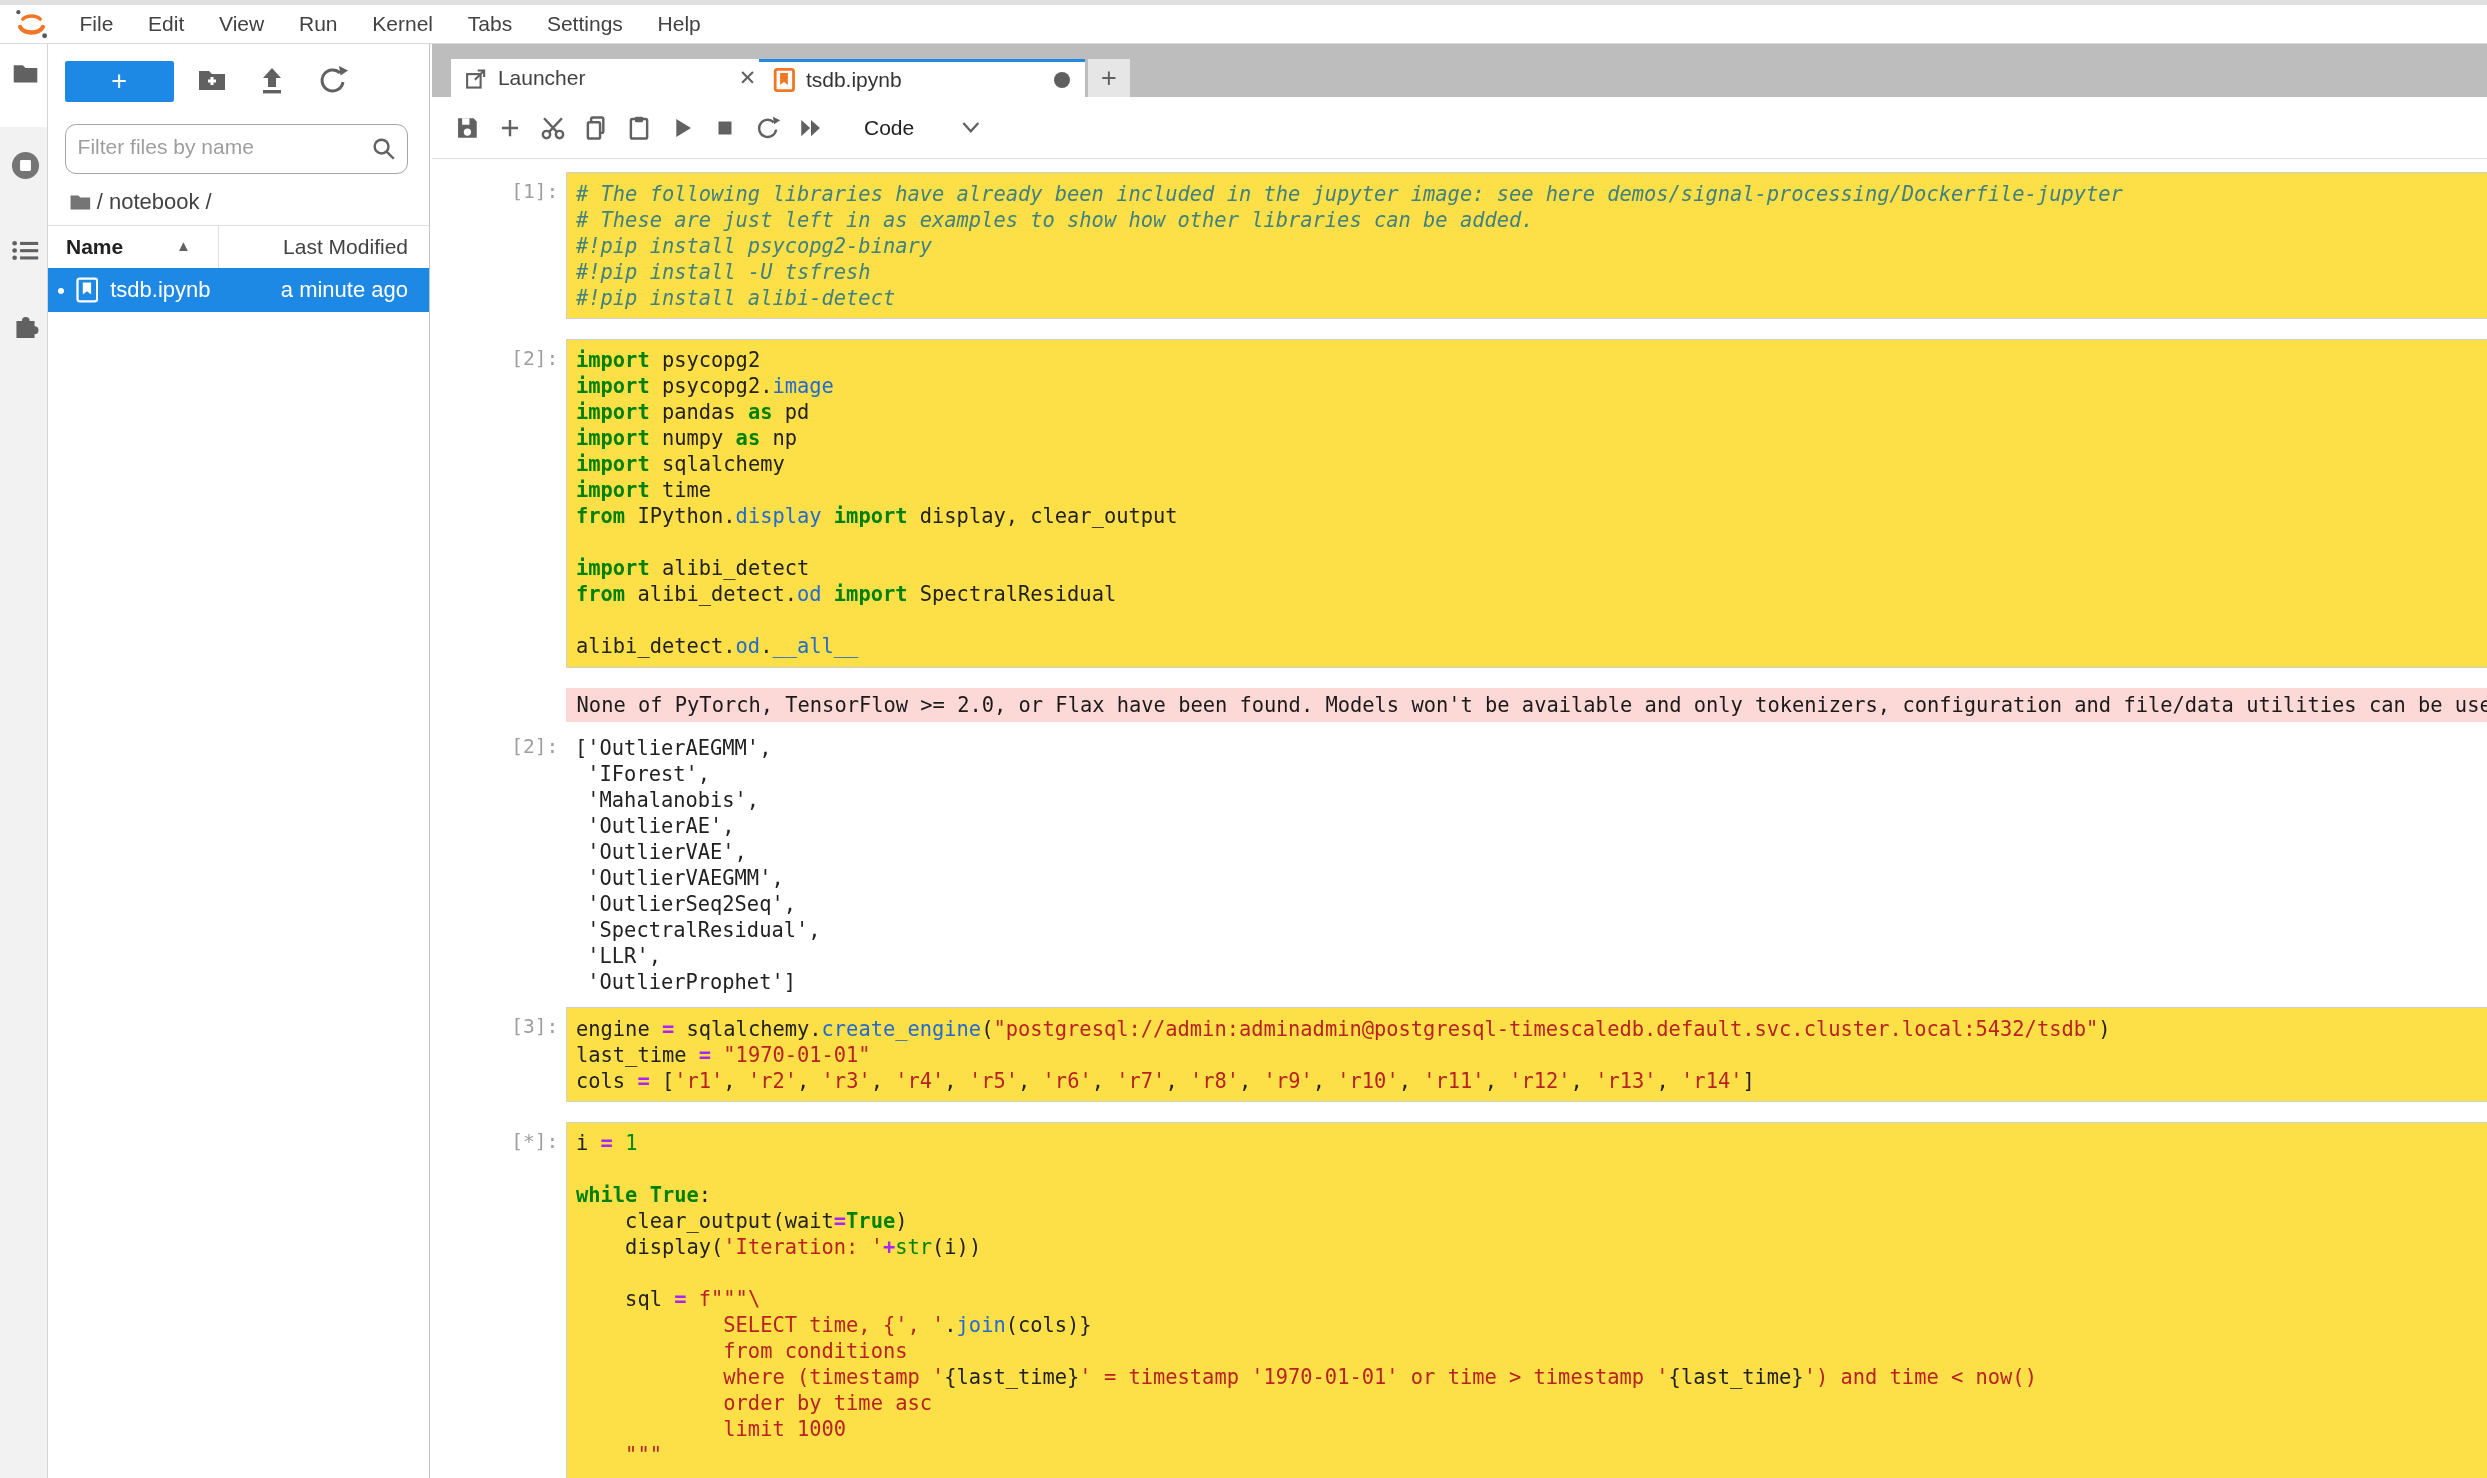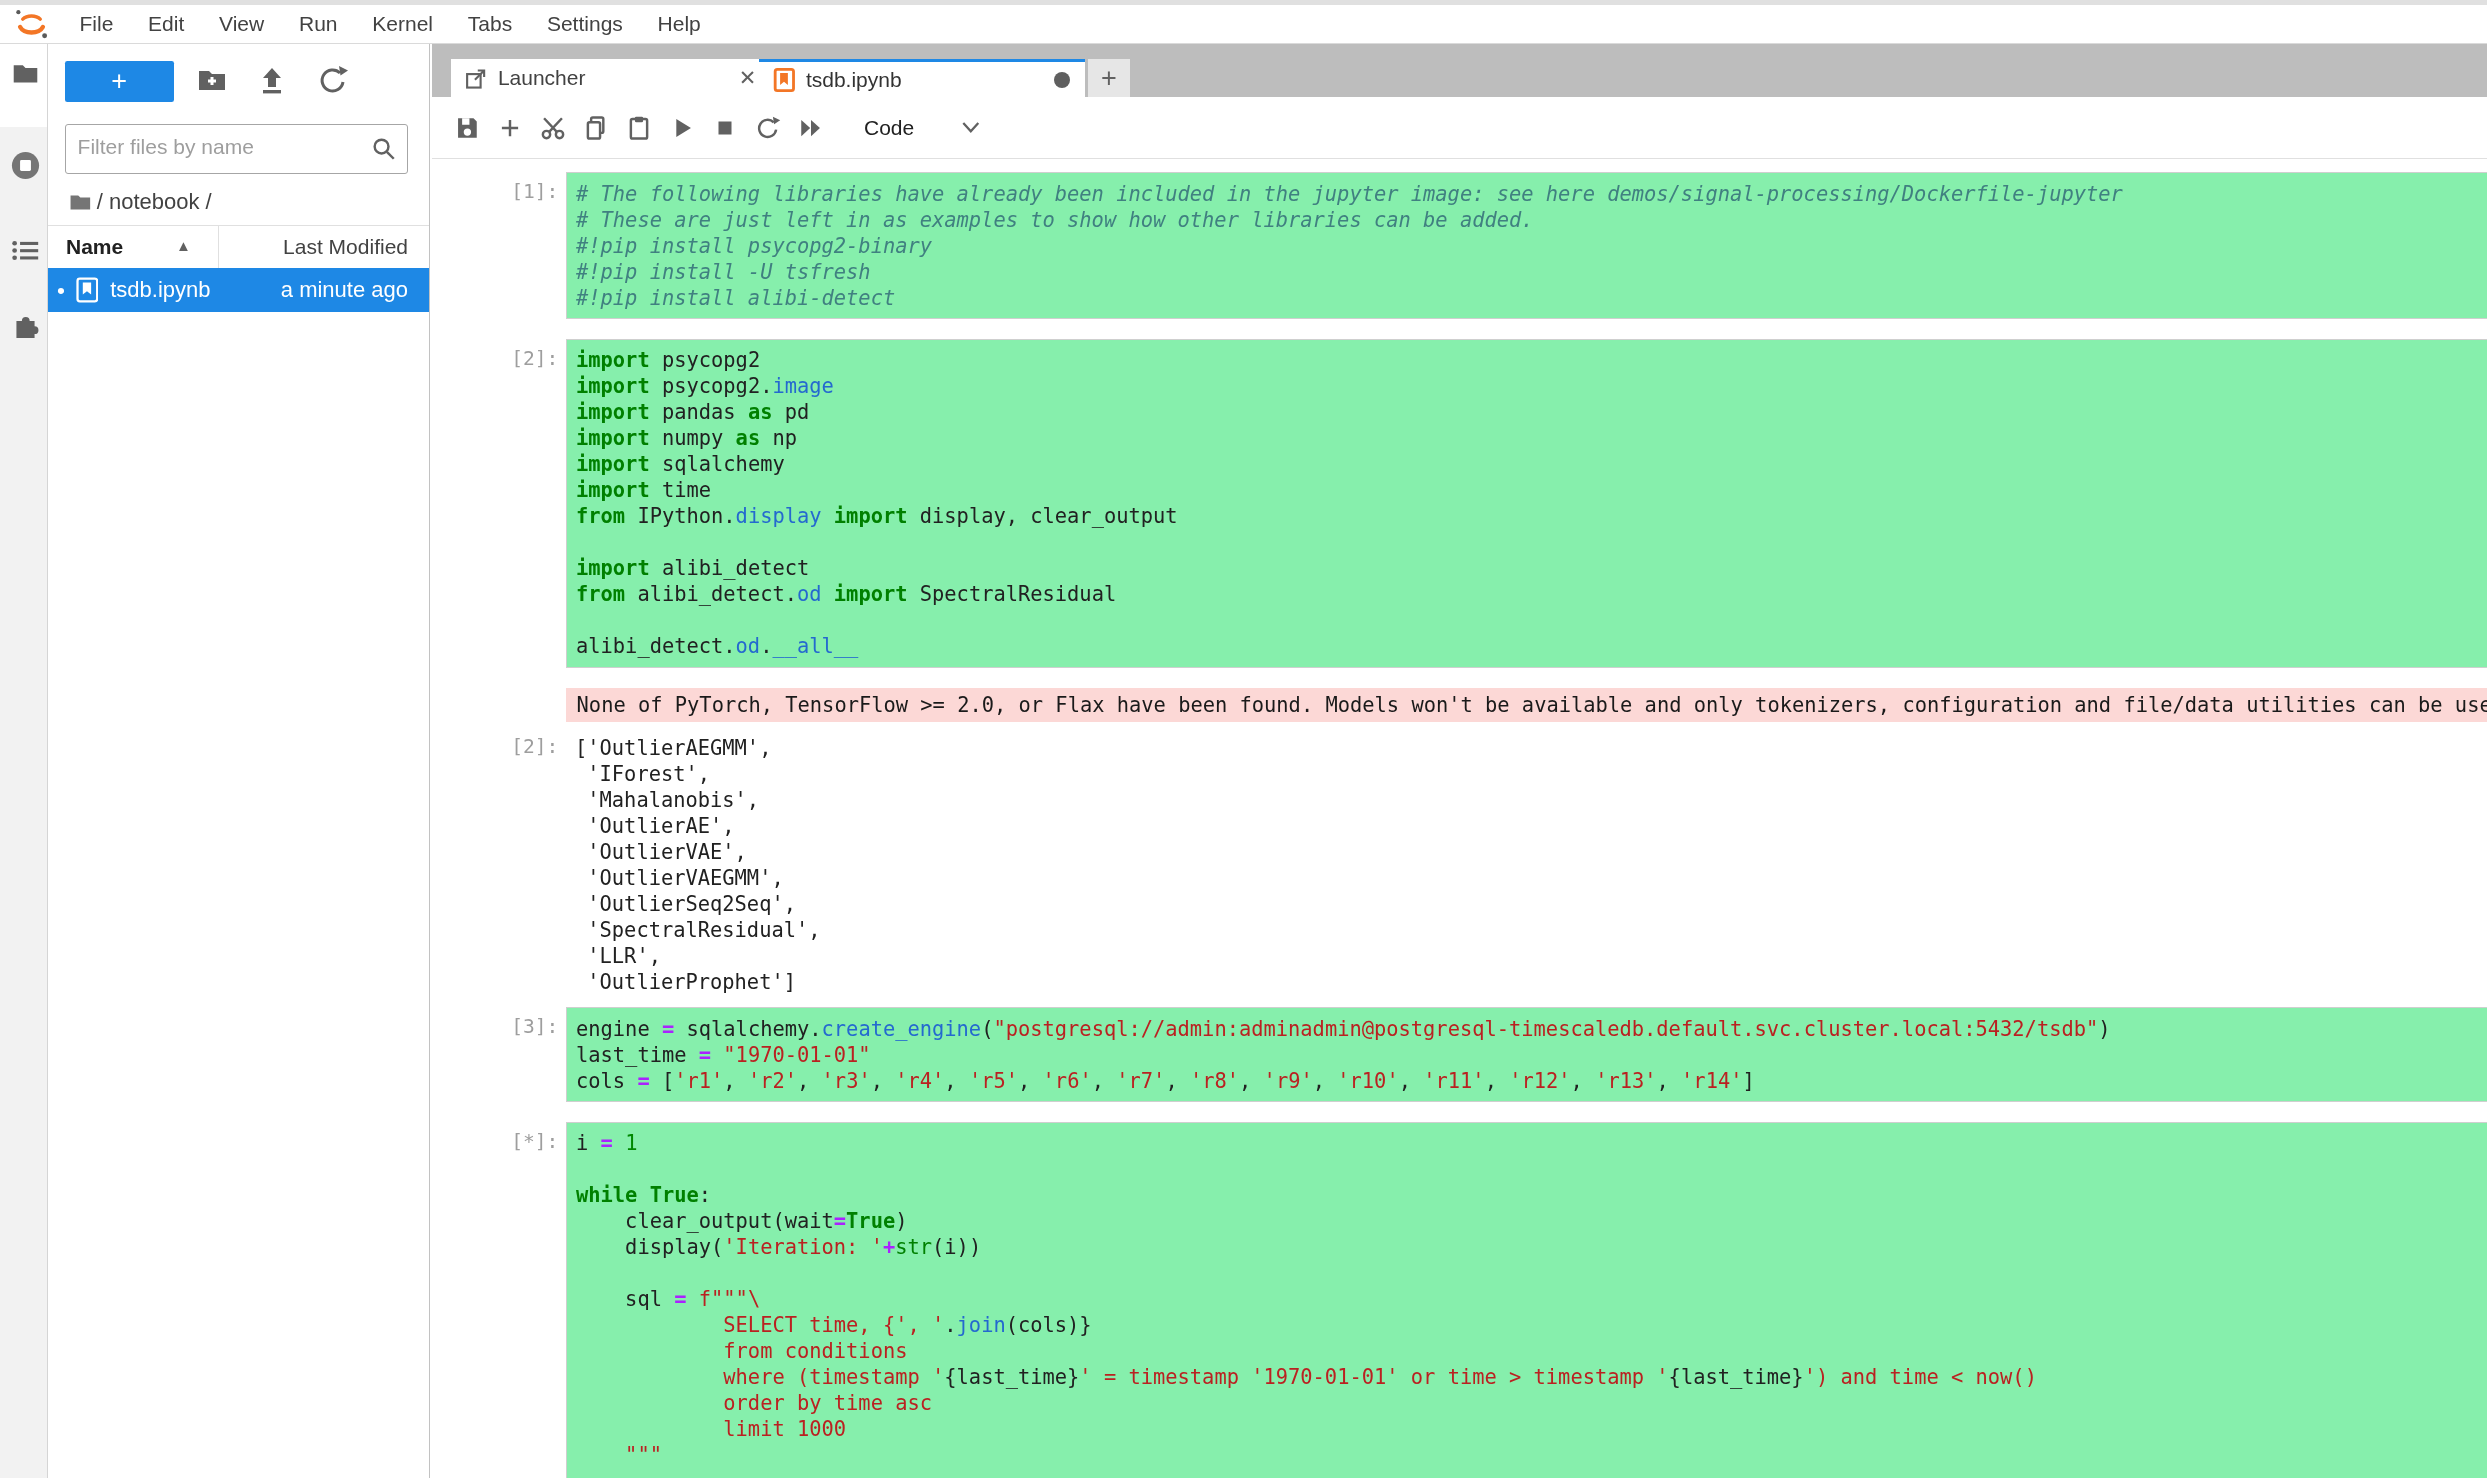--- a/index.html
+++ b/index.html
@@ -20,21 +20,21 @@
   .act-icon { position:absolute; left:10.6px; width:29px; height:29px; }
 
   
   .filebrowser { position:absolute; left:48px; top:44px; width:382px; bottom:0; background:#fff;
     border-right:1.5px solid #c2c2c2; }
   .new-launcher-btn { position:absolute; left:16.6px; top:16.6px; width:109px; height:41px;
     background:#1e88e5; border-radius:2.3px; color:#fff; font-size:27px; display:flex;
     align-items:center; justify-content:center; line-height:1; }
   .fb-tool { position:absolute; top:19.6px; width:32px; height:32px; }
   .filter-wrap { position:absolute; left:16.6px; top:80px; width:343px; height:50px; }
-  .filter-input { width:100%; height:100%; border:1.5px solid #a6a6a6; border-radius:3px;
+  .filter-input { width:100%; height:100%; border:1.5px solid #a6a6a6; border-radius:11px;
     font-size:21px; padding:0 45px 4px 12px; color:#424242; font-family:"Liberation Sans",sans-serif; }
   .filter-input::placeholder { color:#9e9e9e; }
   .filter-search { position:absolute; right:10.6px; top:12px; width:26px; height:26px; }
   .breadcrumb { position:absolute; left:21px; top:145px; display:flex; align-items:center; gap:5px;
     font-size:22px; color:#424242; }
   .fb-header { position:absolute; left:0; right:0; top:181px; height:54px; border-top:0.8px solid #e0e0e0;
     border-bottom:0.8px solid #e0e0e0; font-size:21px; color:#333; }
   .fb-header .col-name { position:absolute; left:18px; top:9px; font-weight:bold; color:#212121; }
   .fb-header .sort-icon { position:absolute; left:128px; top:10.6px; font-size:15px; color:#616161; }
   .fb-header .col-divider { position:absolute; left:170px; top:0; bottom:0; width:0.8px; background:#e0e0e0; }
@@ -67,21 +67,21 @@
   .cell-type { margin-left:24px; font-size:21px; color:#212121; }
   .tb-chevron { margin-left:47px; width:19.6px; height:15px; }
 
   
   .nb-scroll { position:absolute; top:116px; left:0; right:0; bottom:0; background:#fff;
     overflow:hidden; padding-top:12px; }
   .cell-row, .output-row, .stderr-row { display:flex; }
   .cell-row { margin-bottom:19.6px; }
   .prompt { flex:none; width:134px; text-align:right; padding:8.3px 7.6px 0 0;
     font-family:"DejaVu Sans Mono",monospace; font-size:19.6px; color:#9e9e9e; white-space:pre; }
-  .editor { flex:1; background:#86efac; border:0.8px solid #cfcfcf; border-right:none;
+  .editor { flex:1; background:#fde047; border:0.8px solid #cfcfcf; border-right:none;
     padding:7.6px 0 7.6px 9px; overflow:hidden; }
   .cm-line { height:26px; line-height:26px; font-family:"DejaVu Sans Mono",monospace;
     font-size:20.4px; white-space:pre; color:#212121; }
   .tok-kw  { color:#008000; font-weight:bold; }
   .tok-bi  { color:#008000; }
   .tok-com { color:#408080; font-style:italic; }
   .tok-str { color:#ba2121; }
   .tok-num { color:#008800; }
   .tok-op  { color:#aa22ff; font-weight:bold; }
   .tok-prop{ color:#2469cf; }

